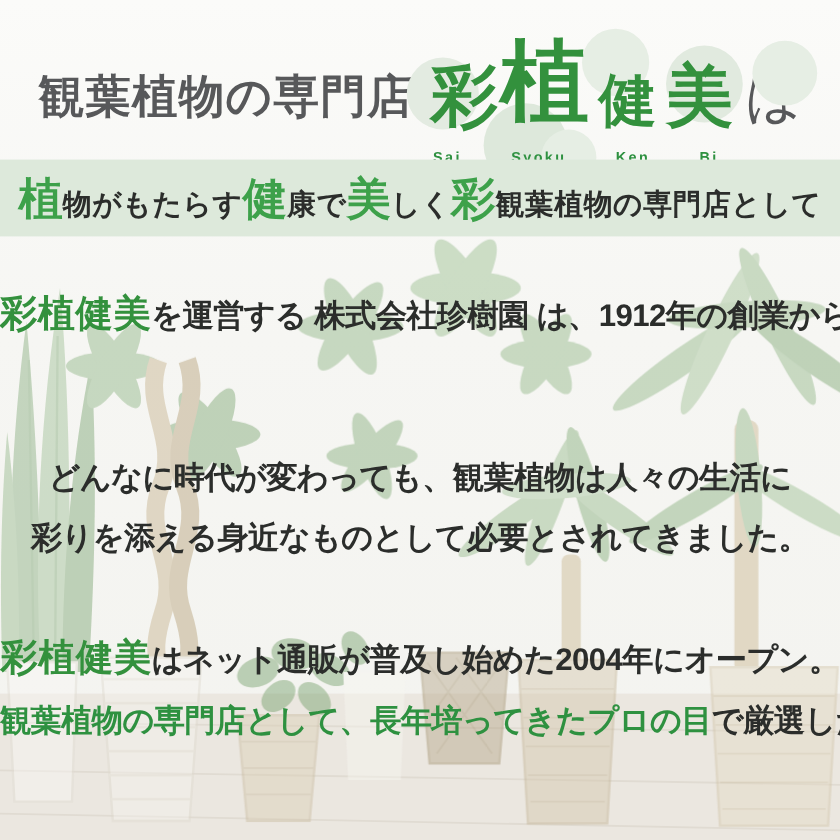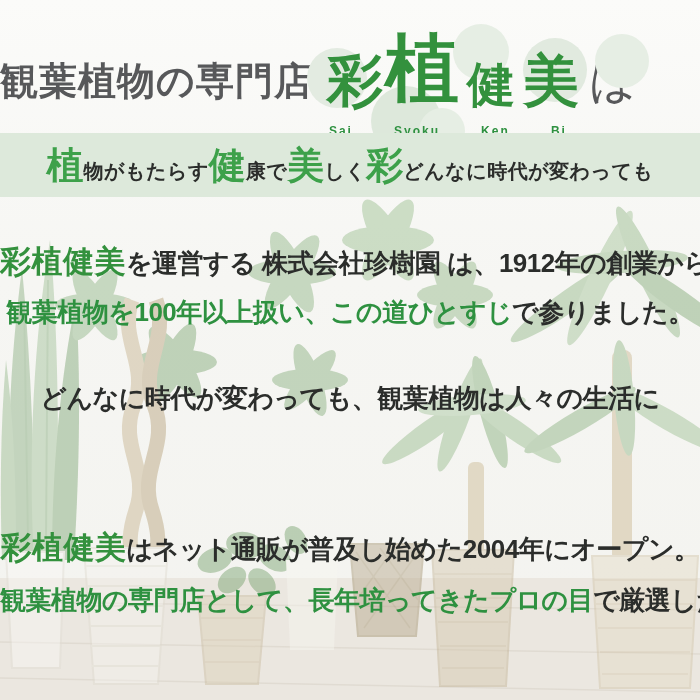--- a/index.html
+++ b/index.html
@@ -3,21 +3,21 @@
 <meta charset="utf-8">
 <style>
   html,body{margin:0;padding:0;}
   body{width:700px;height:700px;overflow:hidden;font-family:"Liberation Sans","DejaVu Sans",sans-serif;}
   .canvas{position:relative;width:700px;height:700px;overflow:hidden;
     background:linear-gradient(180deg,#fbfbf9 0%,#f6f6f3 40%,#f3f3ef 100%);}
   .backdrop{position:absolute;inset:0;z-index:0;}
 
   
   .header{position:absolute;top:14px;left:0;width:700px;height:112px;z-index:2;
-    display:flex;align-items:flex-end;}
+    display:flex;align-items:flex-end;justify-content:center;}
   .header-prefix{color:var(--gray-text);font-size:38px;font-weight:600;letter-spacing:1px;
     line-height:1;padding-bottom:26px;white-space:nowrap;}
   .brand{position:relative;display:flex;align-items:flex-end;margin-left:14px;padding-bottom:18px;}
   .brand-char{position:relative;z-index:1;font-family:"Liberation Serif","DejaVu Serif",serif;
     color:var(--brand-green);line-height:0.95;font-weight:600;}
   .b0{font-size:56px;}
   .b1{font-size:74px;margin:0 2px 4px 2px;}
   .b2{font-size:48px;margin-left:6px;}
   .b3{font-size:56px;margin-left:8px;}
   .brand-circle{position:absolute;border-radius:50%;z-index:0;}
@@ -29,21 +29,21 @@
   .c6{left:268px;top:0px;width:54px;height:54px;background:#e6eee4;}
   .romaji{position:absolute;left:2px;bottom:-12px;width:238px;display:flex;justify-content:space-between;
     color:var(--accent-green);font-size:12px;font-weight:600;letter-spacing:2px;z-index:1;}
   .header-suffix{color:var(--gray-text);font-size:46px;font-weight:500;line-height:1;
     margin-left:10px;padding-bottom:22px;}
 
   
   .tagline-band{position:absolute;top:133px;left:0;width:700px;height:64px;background:var(--band-bg);
     z-index:2;display:flex;align-items:center;justify-content:center;}
   .tagline{margin:0;white-space:nowrap;line-height:1;}
-  .tl-plain{color:var(--dark-text);font-size:20px;font-weight:600;letter-spacing:0.5px;vertical-align:baseline;margin-top:36px;}
+  .tl-plain{color:var(--dark-text);font-size:24px;font-weight:600;letter-spacing:0.5px;vertical-align:baseline;margin-top:36px;}
   .tl-em{color:var(--tagline-green);font-size:37px;font-weight:700;vertical-align:baseline;}
 
   
   .body-copy{position:absolute;inset:0;z-index:2;}
   .para{position:absolute;left:0;width:700px;text-align:center;}
   .para0{top:237px;}
   .para1{top:373px;}
   .para2{top:522px;}
   .line{height:50px;line-height:50px;white-space:nowrap;}
   .para2 .line{height:52px;line-height:52px;}
@@ -208,30 +208,30 @@
           <span>Sai</span>
           <span>Syoku</span>
           <span>Ken</span>
           <span>Bi</span>
         </span>
     </span>
     <span class="header-suffix">は</span>
   </div>
 
   <div class="tagline-band">
-    <p class="tagline"><span class="tl-em">植</span><span class="tl-plain">物がもたらす</span><span class="tl-em">健</span><span class="tl-plain">康で</span><span class="tl-em">美</span><span class="tl-plain">しく</span><span class="tl-em">彩</span><span class="tl-plain">どんなに時代が変わっても</span></p>
+    <p class="tagline"><span class="tl-em">植</span><span class="tl-plain">物がもたらす</span><span class="tl-em">健</span><span class="tl-plain">康で</span><span class="tl-em">美</span><span class="tl-plain">しく</span><span class="tl-em">彩</span><span class="tl-plain">観葉植物の専門店として</span></p>
   </div>
 
   <div class="body-copy">
       <div class="para para0">
         <div class="line"><span class="seg-brand">彩植健美</span><span class="seg-plain">を運営する </span><span class="seg-plain">株式会社珍樹園</span><span class="seg-plain"> は、1912年の創業から</span></div>
-        <div class="line"><span class="seg-green">観葉植物を100年以上扱い、この道ひとすじ</span><span class="seg-plain">で参りました。</span></div>
       </div>
       <div class="para para1">
         <div class="line"><span class="seg-plain">どんなに時代が変わっても、観葉植物は人々の生活に</span></div>
+        <div class="line"><span class="seg-plain">彩りを添える身近なものとして必要とされてきました。</span></div>
       </div>
       <div class="para para2">
         <div class="line"><span class="seg-brand">彩植健美</span><span class="seg-plain">はネット通販が普及し始めた2004年にオープン。</span></div>
         <div class="line"><span class="seg-green">観葉植物の専門店として、長年培ってきたプロの目</span><span class="seg-plain">で厳選した</span></div>
       </div>
     </div>
 
 </div>
 
 </body></html>

